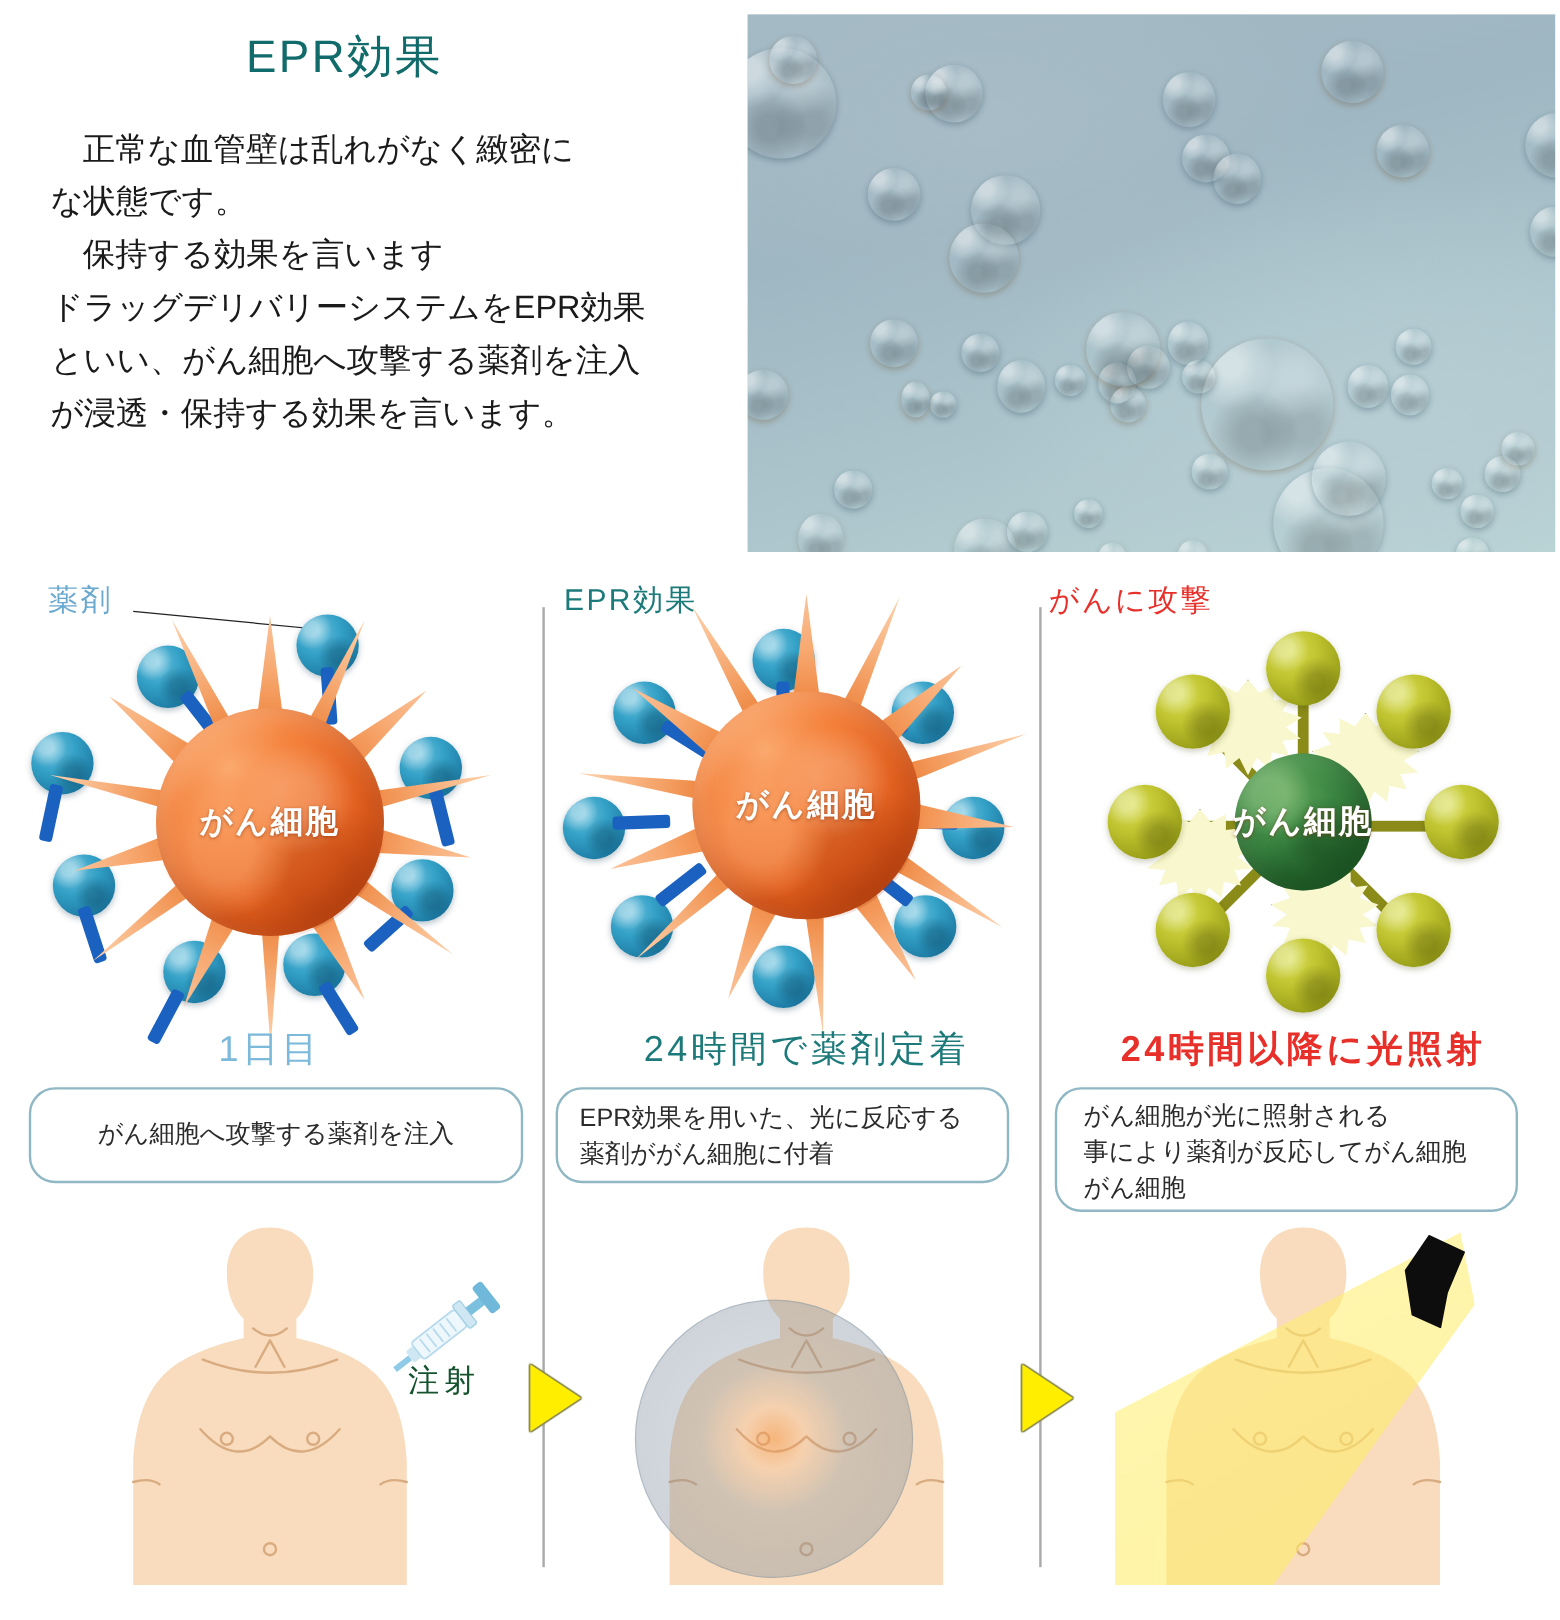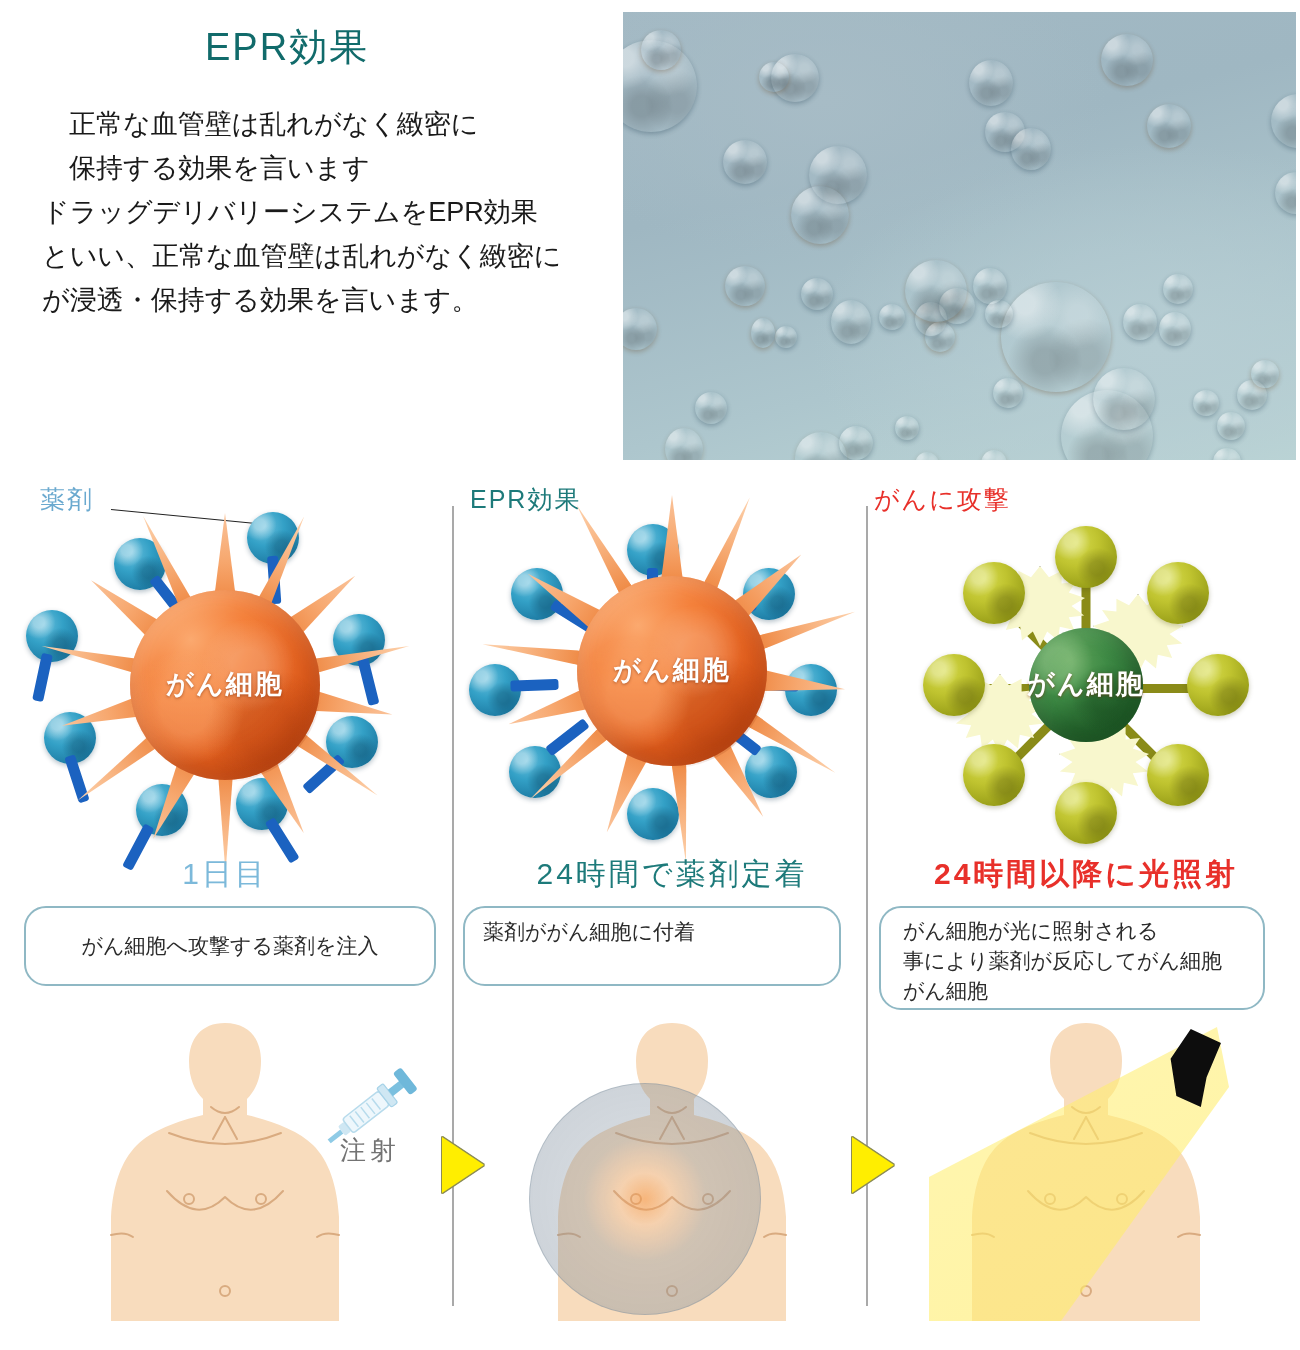--- a/index.html
+++ b/index.html
@@ -346,21 +346,21 @@
   
   #syringe-wrap {
     position: absolute;
     left: 300px; top: 1095px;
     width: 130px; height: 120px;
   }
   #syringe-label {
     position: absolute;
     left: 336px; top: 1165px;
     font-size: 26px;
-    color: #737373;
+    color: #14532d;
     letter-spacing: 4px;
   }
 
   
   #chest-bubble {
     position: absolute;
     left: 74px; top: 62px;
     width: 230px; height: 230px;
     border-radius: 50%;
     background: radial-gradient(circle at 50% 50%,
@@ -402,23 +402,24 @@
 </style>
 </head>
 <body>
 
 <div id="top-section">
 
   <div id="page-title">EPR効果</div>
 
   <div id="intro-body">
     <span class="ln">　正常な血管壁は乱れがなく緻密に</span>
+    <span class="ln">な状態です。</span>
     <span class="ln">　保持する効果を言います</span>
     <span class="ln">ドラッグデリバリーシステムをEPR効果</span>
-    <span class="ln">といい、正常な血管壁は乱れがなく緻密に</span>
+    <span class="ln">といい、がん細胞へ攻撃する薬剤を注入</span>
     <span class="ln">が浸透・保持する効果を言います。</span>
   </div>
 
   <div id="microscopy-photo">
 
     <div class="cellp c-blue bumpy spiky spiky-blue" style="left:-18px;top:28px;width:92px;height:92px;"></div>
     <div class="cellp c-org  bumpy spiky spiky-org" style="left:18px;top:18px;width:40px;height:40px;"></div>
     <div class="cellp c-blue bumpy" style="left:148px;top:42px;width:48px;height:48px;"></div>
     <div class="cellp c-org  bumpy" style="left:136px;top:50px;width:30px;height:30px;"></div>
     <div class="cellp c-blue-lt bumpy spiky spiky-blue" style="left:346px;top:48px;width:44px;height:46px;"></div>
@@ -619,20 +620,21 @@
         <div class="spike" style="transform:rotate(304deg) translateY(-88px);"></div>
         <div class="spike thin" style="transform:rotate(330deg) translateY(-92px);"></div>
         <div class="cancer-cell" style="left:18px;top:18px;width:190px;height:190px;"></div>
         <div class="cell-label" style="top:94px;">がん細胞</div>
       </div>
     </div>
 
     <div class="stage-title" id="stage-title-2">24時間で薬剤定着</div>
 
     <div class="desc-box" id="desc-2">
+      <span class="ln">EPR効果を用いた、光に反応する</span>
       <span class="ln">薬剤ががん細胞に付着</span>
     </div>
 
     <div class="body-stage">
       <svg class="torso-svg" width="320" height="300" viewBox="0 0 320 300">
         <g fill="#f8dcbd">
           <path d="M160 2 c24 0 36 16 36 38 c0 18 -6 30 -14 38 l0 16 c26 6 52 16 66 30 c16 16 24 40 26 72 l0 104 l-228 0 l0 -104 c2 -32 10 -56 26 -72 c14 -14 40 -24 66 -30 l0 -16 c-8 -8 -14 -20 -14 -38 c0 -22 12 -38 36 -38 z"></path>
         </g>
         <g fill="none" stroke="#d9ab80" stroke-width="2" stroke-linecap="round">
           <path d="M146 86 q14 12 28 0"></path>

